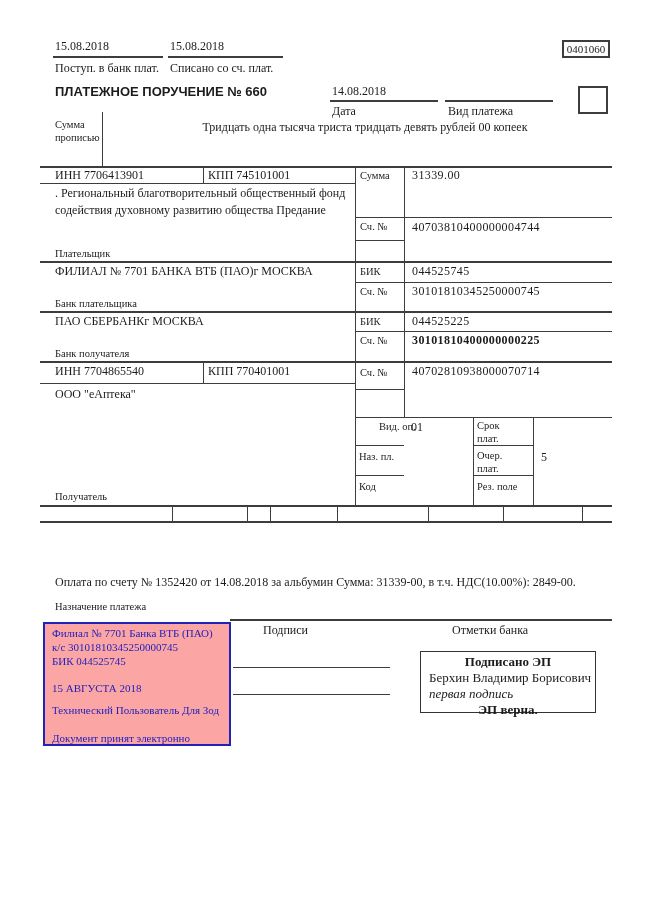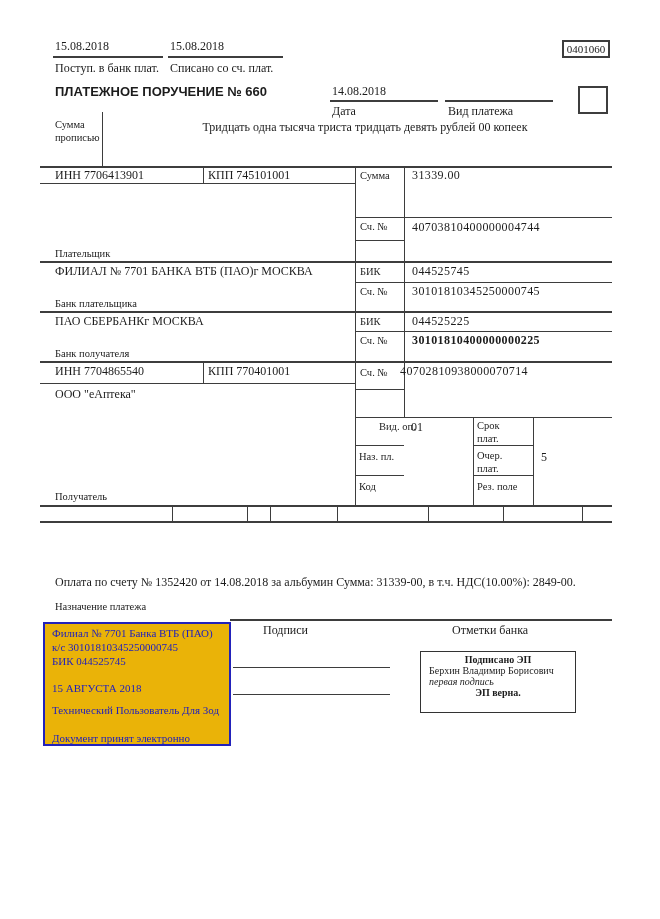--- a/index.html
+++ b/index.html
@@ -15,27 +15,27 @@
   .vl{position:absolute;width:1px;background:#3d3d3d;}
   .f9{font-size:12px;}
   .f10{font-size:10.5px;line-height:1.25;}
   .f11{font-size:11px;}
   .f12{font-size:12px;}
   .title{font-family:"Liberation Sans","DejaVu Sans",sans-serif;font-weight:bold;font-size:13px;}
   .num{letter-spacing:0.4px;}
   .box{position:absolute;border:2px solid #3d3d3d;box-sizing:border-box;}
   .stamp{
     position:absolute;left:43px;top:622px;width:188px;height:124px;
-    border:2px solid #2222bb;box-sizing:border-box;background:#eab308;color:#2222bb;
+    border:2px solid #2222bb;box-sizing:border-box;background:#fca5a5;color:#2222bb;
     font-size:11px;line-height:1.25;
   }
   .stamp .abs,.stamp .wrap{color:#2222bb;}
   .marksbox{
-    position:absolute;left:420px;top:651px;width:156px;height:62px;
-    border:1.5px solid #333;box-sizing:border-box;font-size:10px;
+    position:absolute;left:420px;top:651px;width:176px;height:62px;
+    border:1.5px solid #333;box-sizing:border-box;font-size:13px;
   }
   .ctr{text-align:center;}
   .b{font-weight:bold;}
   .i{font-style:italic;}
 </style>
 </head>
 <body>
 
 <div class="page">
 
@@ -73,20 +73,21 @@
   <div class="hl" style="left:40px;top:183px;width:315px;"></div>
 
   <span class="abs f10" style="left:360px;top:169px;">Сумма</span>
   <span class="abs f12 num" style="left:412px;top:168px;">31339.00</span>
   <div class="hl" style="left:355px;top:217px;width:257px;"></div>
 
   <span class="abs f10" style="left:360px;top:220px;">Сч. №</span>
   <span class="abs f12 num" style="left:412px;top:220px;">40703810400000004744</span>
   <div class="hl" style="left:355px;top:240px;width:49px;"></div>
 
+  <div class="wrap f12" style="left:55px;top:185px;width:300px;line-height:1.38;">. Региональный благотворительный общественный фонд содействия духовному развитию общества Предание</div>
   <span class="abs f10" style="left:55px;top:247px;">Плательщик</span>
   <div class="hl2" style="left:40px;top:261px;width:572px;"></div>
 
   <span class="abs f12" style="left:55px;top:264px;">ФИЛИАЛ № 7701 БАНКА ВТБ (ПАО)г МОСКВА</span>
   <span class="abs f10" style="left:360px;top:265px;">БИК</span>
   <span class="abs f12 num" style="left:412px;top:264px;">044525745</span>
   <div class="hl" style="left:355px;top:282px;width:257px;"></div>
   <span class="abs f10" style="left:360px;top:285px;">Сч. №</span>
   <span class="abs f12 num" style="left:412px;top:284px;">30101810345250000745</span>
   <span class="abs f10" style="left:55px;top:297px;">Банк плательщика</span>
@@ -99,21 +100,21 @@
   <span class="abs f10" style="left:360px;top:334px;">Сч. №</span>
   <span class="abs f12 num" style="left:412px;top:333px;font-weight:bold;">30101810400000000225</span>
   <span class="abs f10" style="left:55px;top:347px;">Банк получателя</span>
   <div class="hl2" style="left:40px;top:361px;width:572px;"></div>
 
   <span class="abs f12" style="left:55px;top:364px;">ИНН 7704865540</span>
   <div class="vl" style="left:203px;top:361px;height:22px;"></div>
   <span class="abs f12" style="left:208px;top:364px;">КПП 770401001</span>
   <div class="hl" style="left:40px;top:383px;width:315px;"></div>
   <span class="abs f10" style="left:360px;top:366px;">Сч. №</span>
-  <span class="abs f12 num" style="left:400px;top:364px;">40702810938000070714</span>
+  <span class="abs f12 num" style="left:412px;top:364px;">40702810938000070714</span>
   <div class="hl" style="left:355px;top:389px;width:49px;"></div>
   <span class="abs f12" style="left:55px;top:387px;">ООО "еАптека"</span>
 
   <div class="hl" style="left:355px;top:417px;width:257px;"></div>
   <div class="vl" style="left:473px;top:417px;height:88px;"></div>
   <div class="vl" style="left:533px;top:417px;height:88px;"></div>
   <span class="abs f10" style="left:379px;top:420px;">Вид. оп.</span>
   <span class="abs f12" style="left:411px;top:420px;">01</span>
   <div class="wrap f10" style="left:477px;top:419px;width:42px;">Срок плат.</div>
   <div class="hl" style="left:355px;top:445px;width:49px;"></div>

